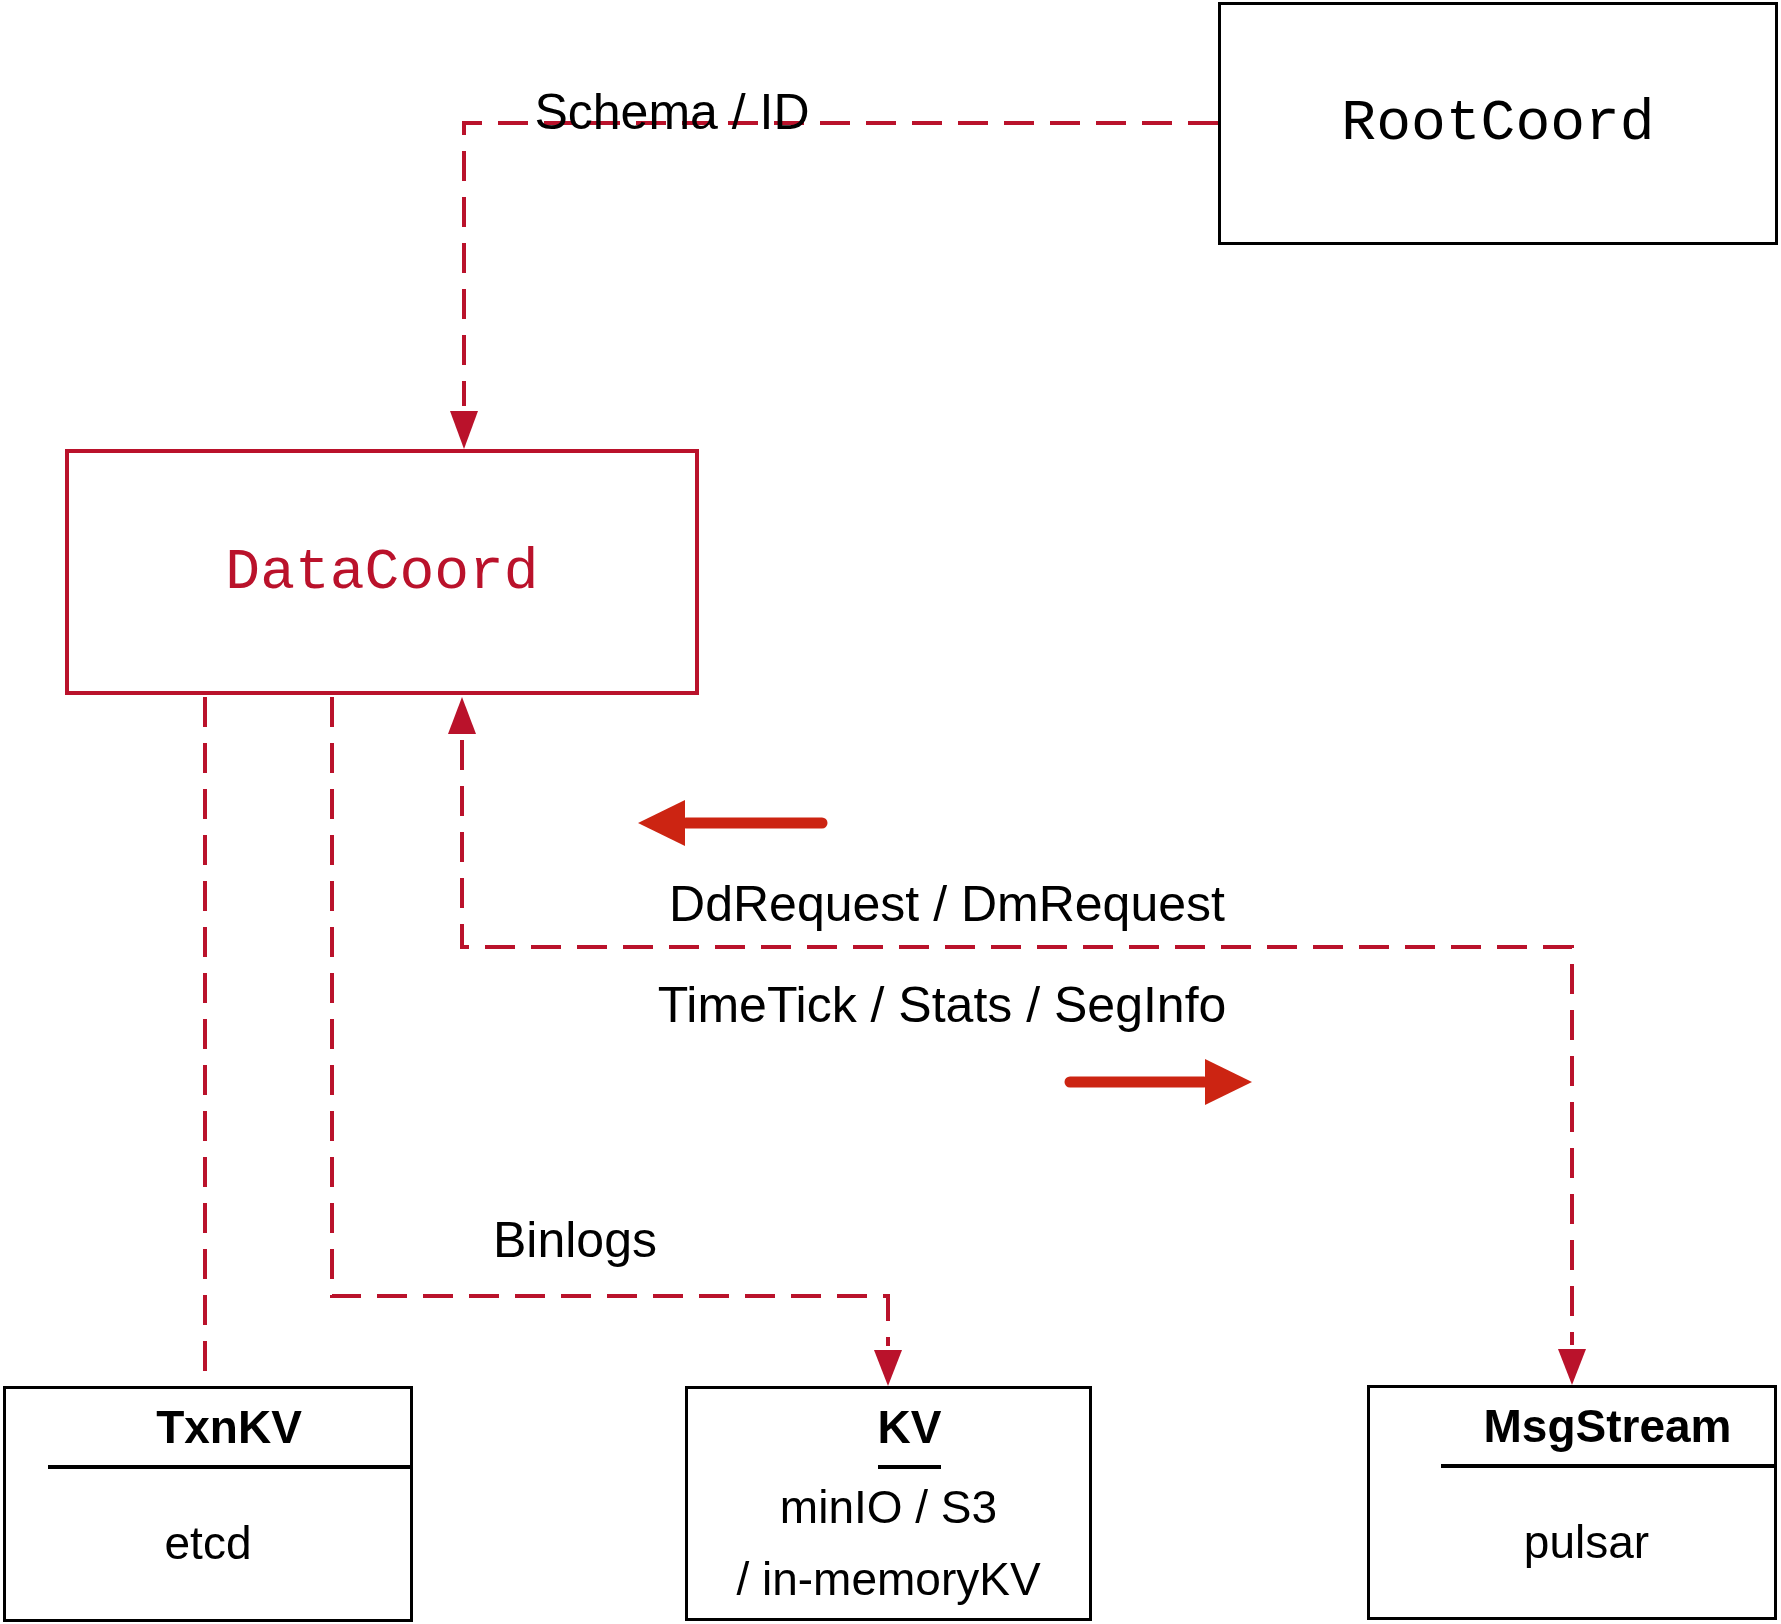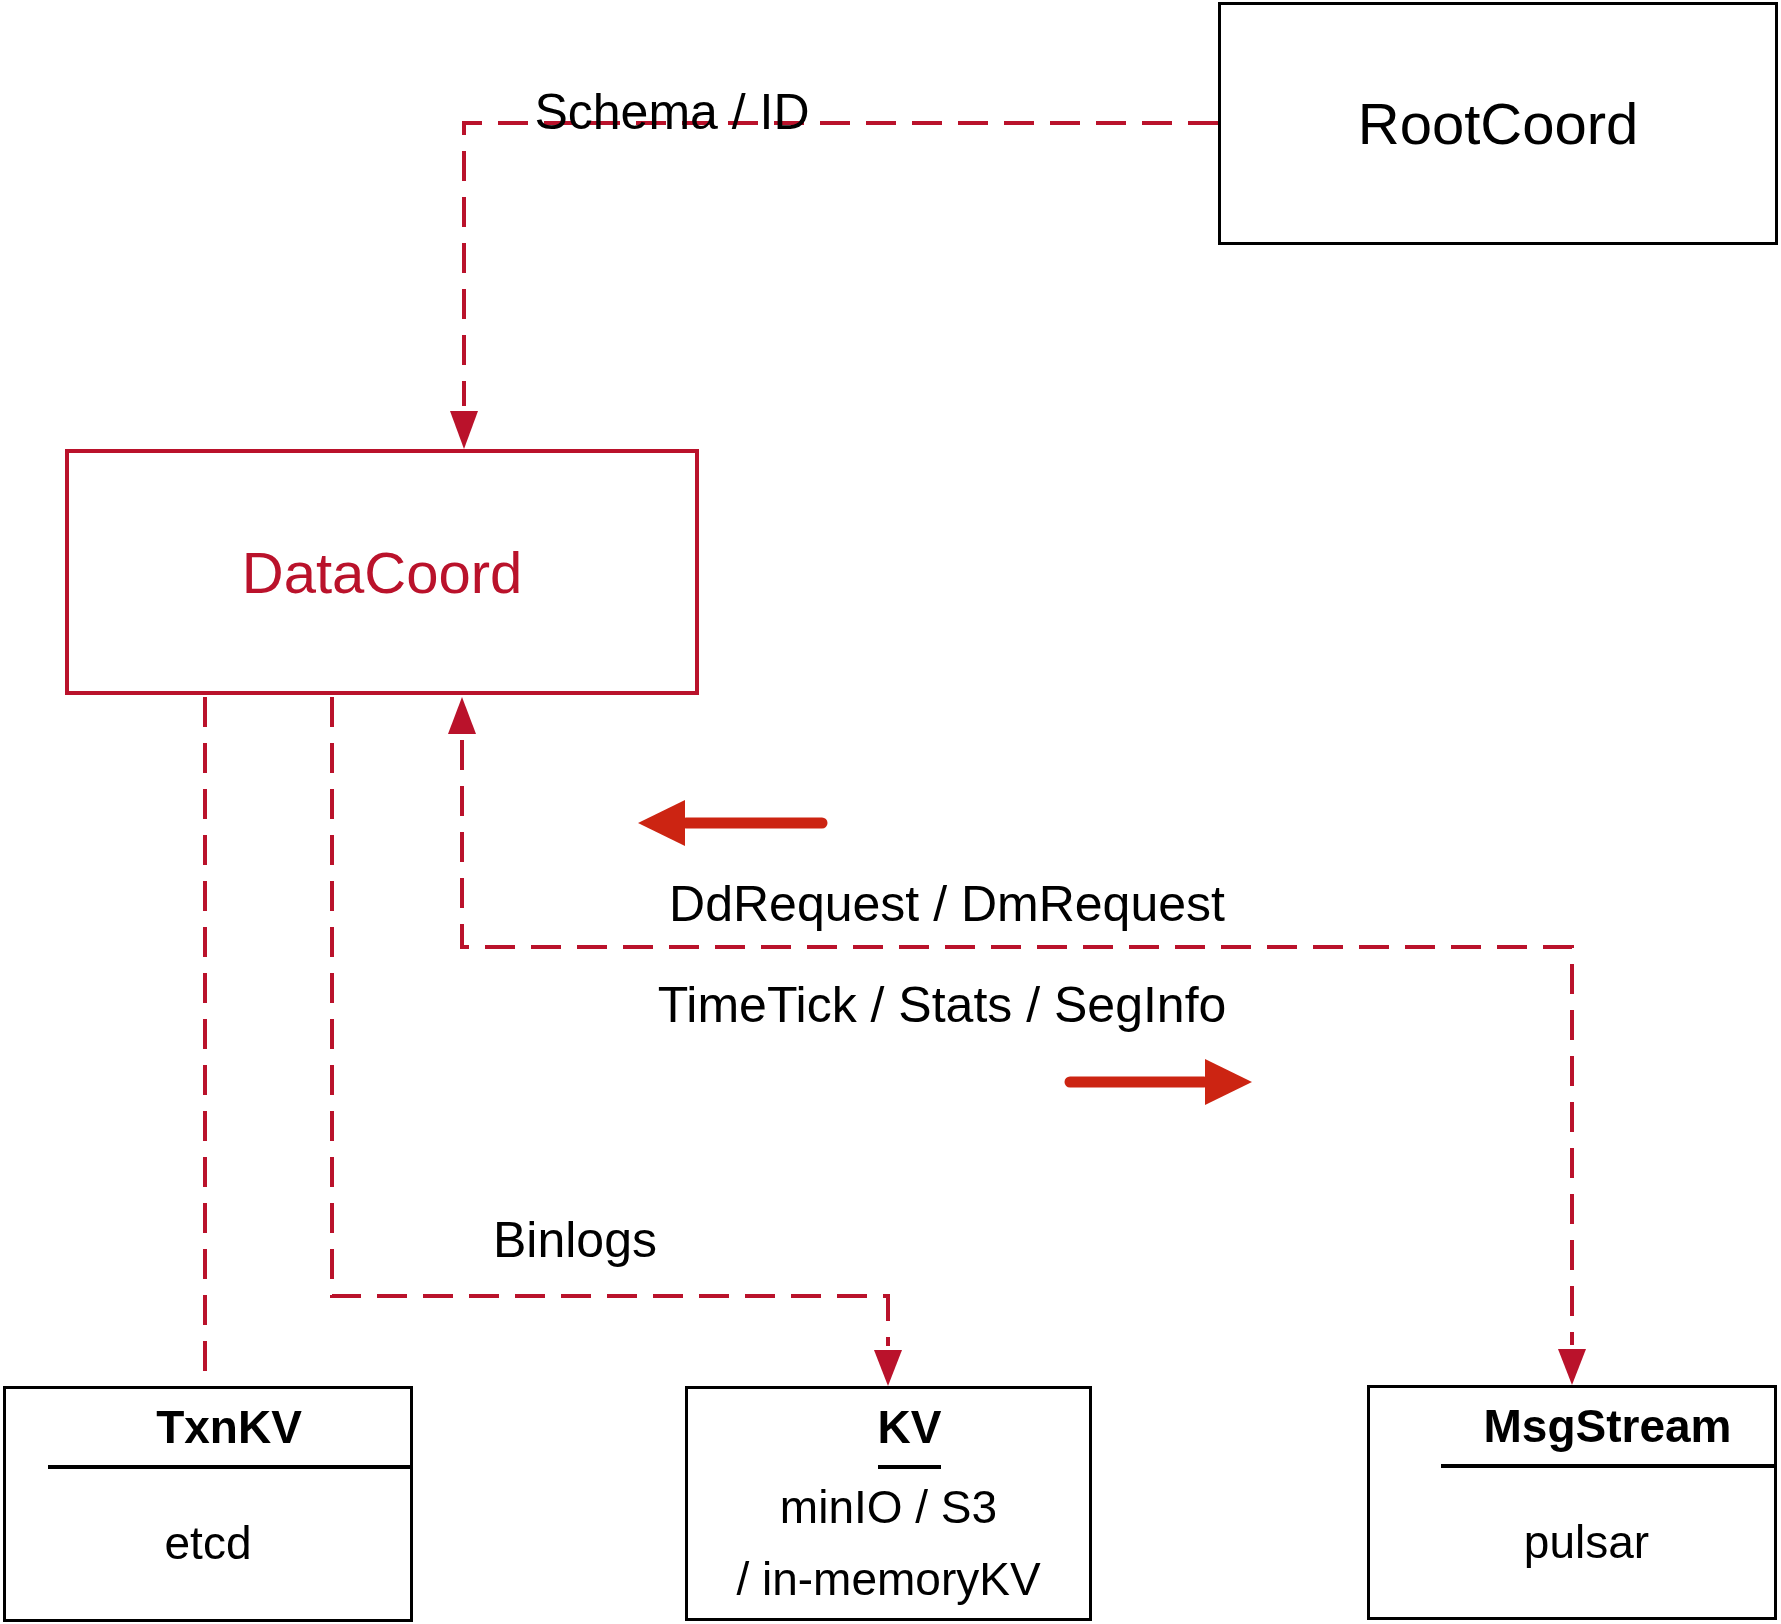--- a/index.html
+++ b/index.html
@@ -37,20 +37,21 @@
     fill: none;
   }
   .solid-arrowhead { fill: var(--solid-arrow-red, #cc2412); stroke: none; }
 
   .node {
     position: absolute;
     background: #ffffff;
     display: flex;
     align-items: center;
     justify-content: center;
+    font-family: Liberation Mono, monospace;
   }
   .plain-box {
     border: 3px solid var(--box-border-black, #000);
     font-size: 58px;
     color: #000000;
   }
   .box-rootcoord { left: 1218px; top: 2px; width: 560px; height: 243px; }
   .box-datacoord {
     left: 65px; top: 449px; width: 634px; height: 246px;
     border: 4px solid var(--datacoord-red, #ba122b);

